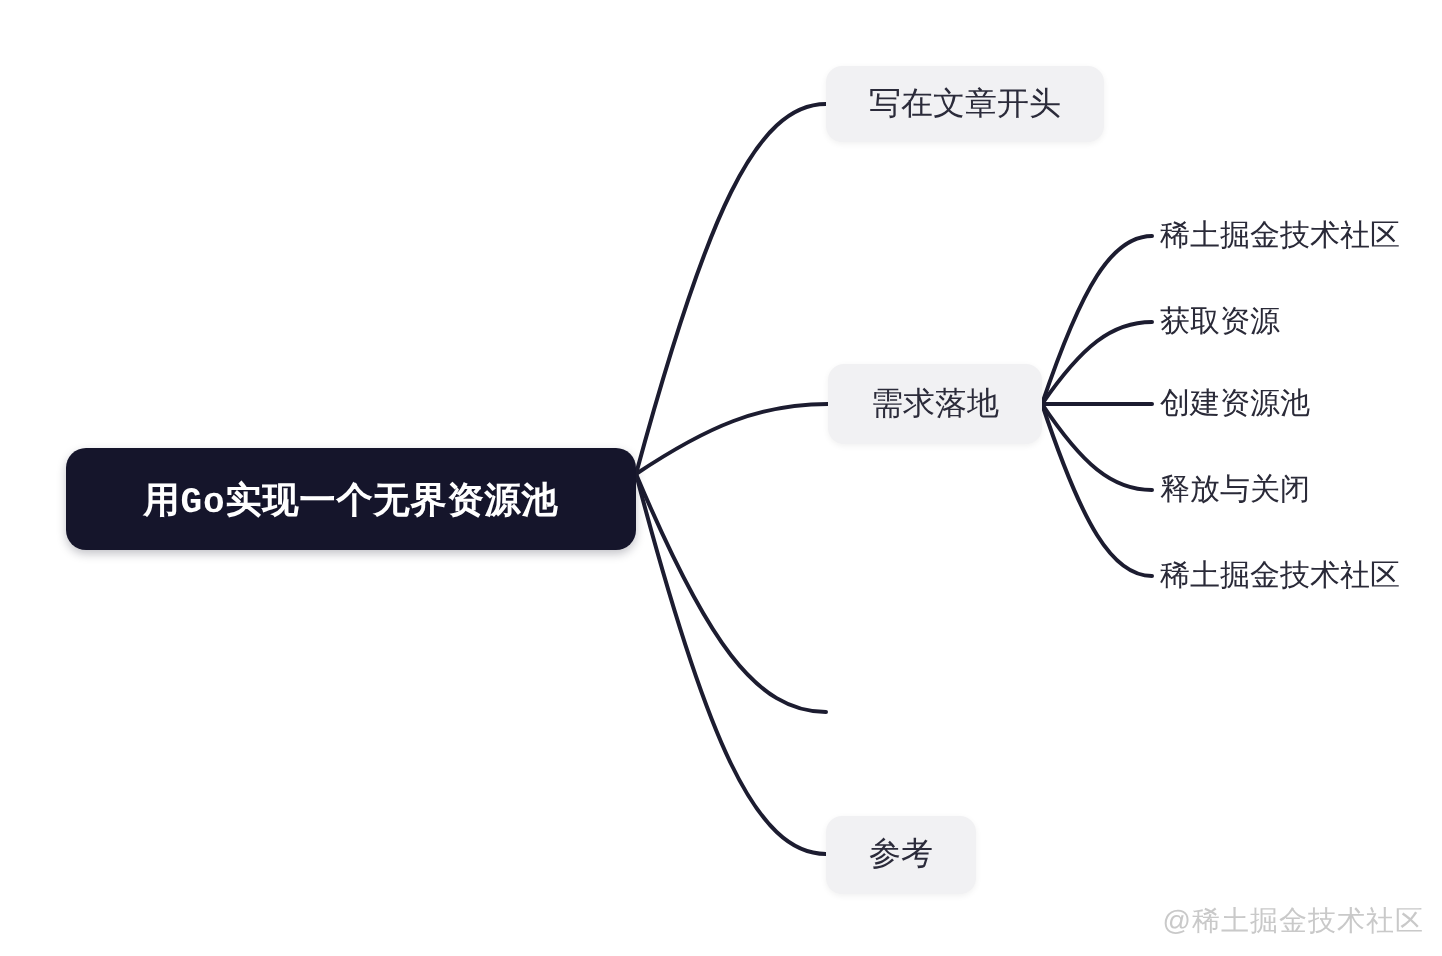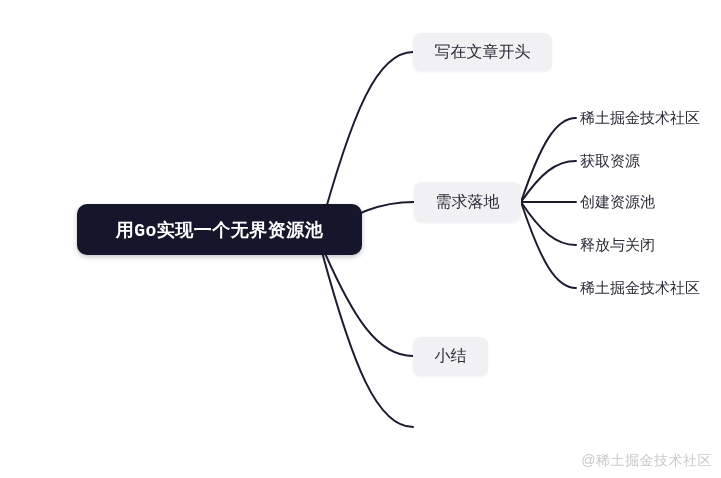--- a/index.html
+++ b/index.html
@@ -35,28 +35,27 @@
   }
   .node{
     position:absolute;
     display:flex;align-items:center;justify-content:center;
     box-sizing:border-box;
     cursor:default;
     white-space:nowrap;
     font-family:Liberation Mono, monospace;
   }
   .root-node{
-    left:33px;top:204px;width:285px;height:51px;
+    left:33px;top:224px;width:285px;height:51px;
     background:var(--root-bg);
     color:var(--root-text);
     border-radius:10px;
     font-size:18px;font-weight:600;
     letter-spacing:0.5px;
     box-shadow:0 2px 5px rgba(20,20,40,0.25);
-    margin-left:44px;
   }
   .branch-node{
     background:var(--branch-bg);
     color:var(--branch-text);
     border-radius:8px;
     font-size:16px;
     box-shadow:0 1px 3px rgba(0,0,0,0.06);
   }
   .branch-opening{left:413px;top:33px;width:139px;height:38px;}
   .branch-implementation{left:414px;top:182px;width:107px;height:40px;}
@@ -110,18 +109,18 @@
   <div class="leaf-node leaf-0">稀土掘金技术社区</div>
 
   <div class="leaf-node leaf-1">获取资源</div>
 
   <div class="leaf-node leaf-2">创建资源池</div>
 
   <div class="leaf-node leaf-3">释放与关闭</div>
 
   <div class="leaf-node leaf-4">稀土掘金技术社区</div>
 
-  <div class="node branch-node branch-summary">小结</div>
 
+  <div class="node branch-node branch-reference">参考</div>
 
   <div class="watermark">@稀土掘金技术社区</div>
 
 </div>
 
 </body></html>

